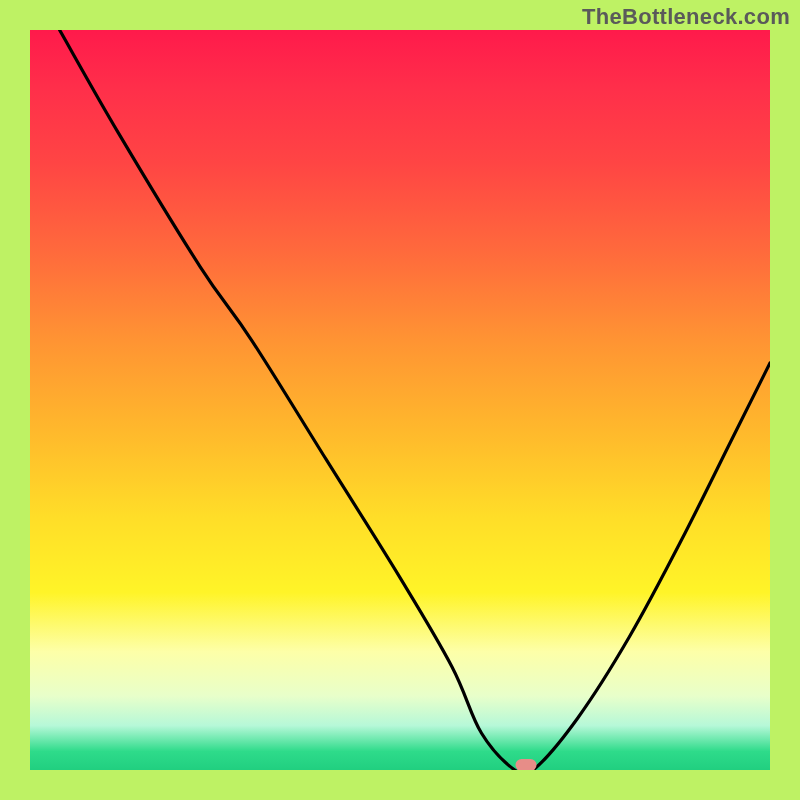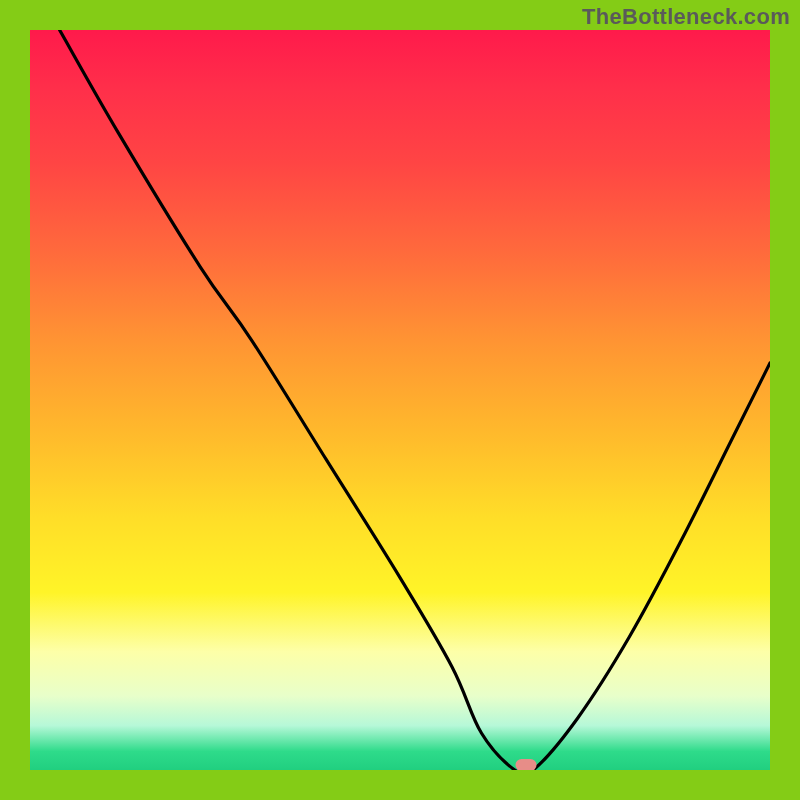--- a/index.html
+++ b/index.html
@@ -8,21 +8,21 @@
     width: 800px;
     height: 800px;
     background: #000;
     overflow: hidden;
     font-family: Arial, Helvetica, sans-serif;
   }
   .frame {
     position: relative;
     width: 800px;
     height: 800px;
-    background: #84cc16;
+    background: #bef264;
   }
   .watermark {
     position: absolute;
     top: 4px;
     right: 10px;
     color: #5a5a5a;
     font-size: 22px;
     font-weight: 600;
     letter-spacing: 0.3px;
     z-index: 10;

